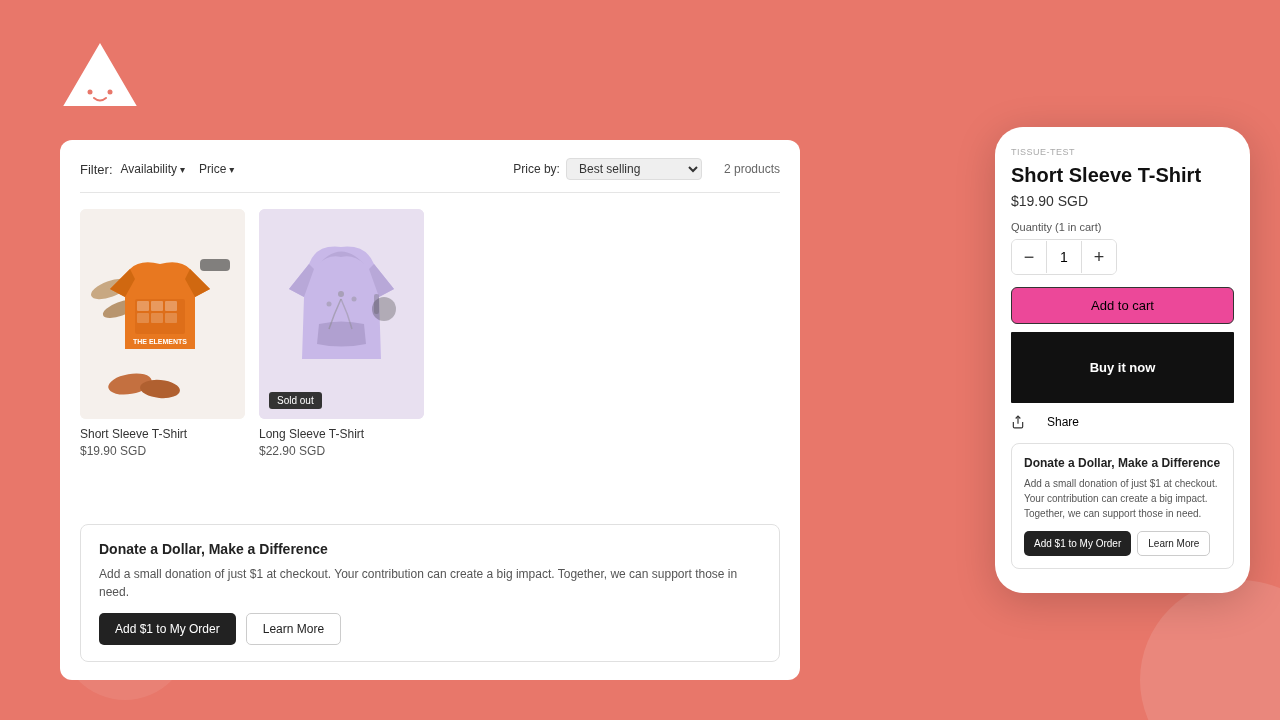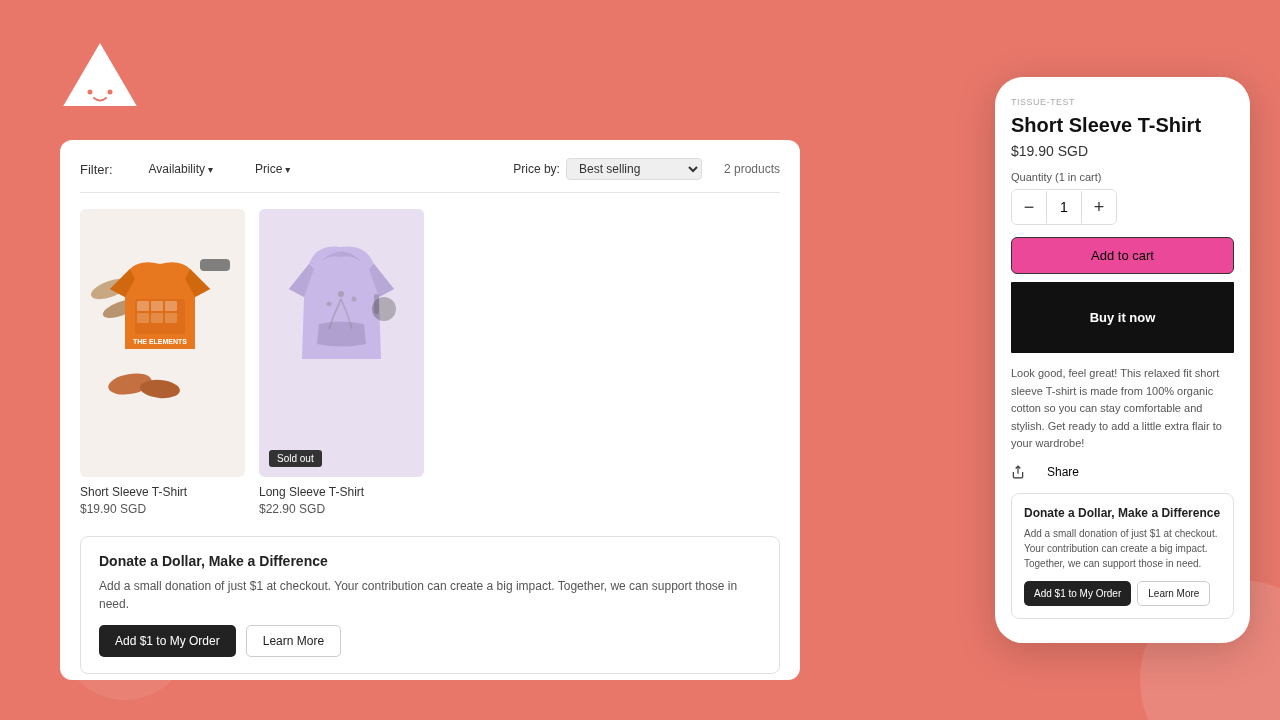--- a/index.html
+++ b/index.html
@@ -54,21 +54,20 @@
       flex-direction: column;
       overflow: hidden;
     }
 
     .filter-bar {
       display: flex;
       align-items: center;
       border-bottom: 1px solid #e5e5e5;
       padding-bottom: 12px;
       margin-bottom: 16px;
-      gap: 28px;
     }
 
     .filter-label {
       font-size: 13px;
       color: #333;
       margin-right: 8px;
     }
 
     .filter-btn {
       font-size: 12px;
@@ -115,21 +114,21 @@
     }
 
     .product-card {
       width: 165px;
       flex-shrink: 0;
     }
 
     .product-image-wrap {
       position: relative;
       width: 165px;
-      height: 268px;
+      height: 210px;
       border-radius: 6px;
       overflow: hidden;
       background: #f5f0ec;
       margin-bottom: 8px;
     }
 
     .product-image-wrap.purple-bg {
       background: #e8e0f0;
     }
 
@@ -525,21 +524,20 @@
     <div class="mobile-quantity-label">Quantity (1 in cart)</div>
     <div class="mobile-qty-control">
       <button class="qty-btn">−</button>
       <span class="qty-value">1</span>
       <button class="qty-btn">+</button>
     </div>
 
     <button class="mobile-add-cart-btn">Add to cart</button>
     <button class="mobile-buy-btn">Buy it now</button>
 
-    <div class="mobile-desc">Look good, feel great! This relaxed fit short sleeve T-shirt is made from 100% organic cotton so you can stay comfortable and stylish. Get ready to add a little extra flair to your wardrobe!</div>
 
     <div class="mobile-share">
       <svg width="14" height="14" viewBox="0 0 24 24" fill="none" stroke="#333" stroke-width="2">
         <path d="M4 12v8a2 2 0 002 2h12a2 2 0 002-2v-8"></path>
         <polyline points="16 6 12 2 8 6"></polyline>
         <line x1="12" y1="2" x2="12" y2="15"></line>
       </svg>
       <span>Share</span>
     </div>
 

